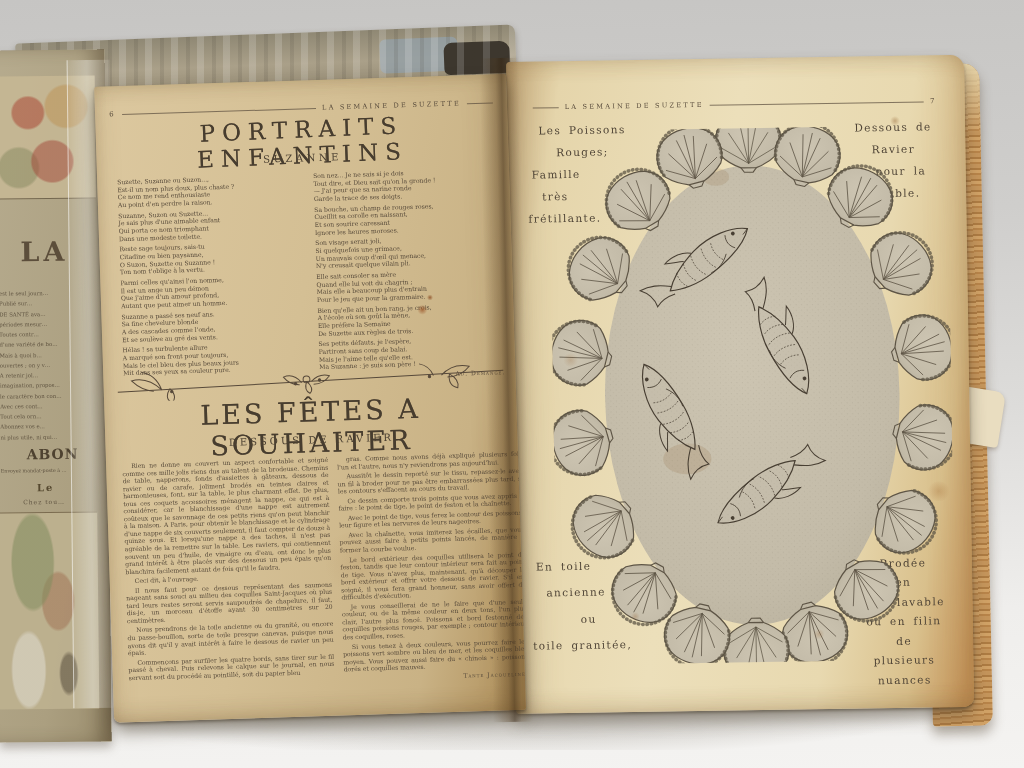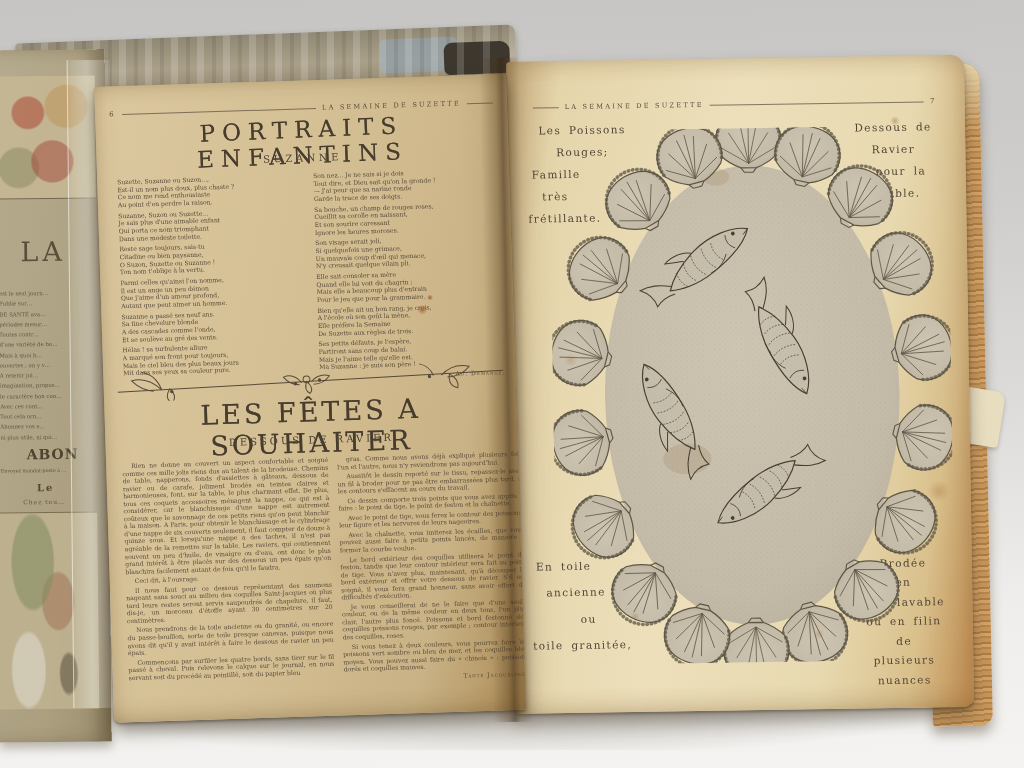--- a/index.html
+++ b/index.html
@@ -22,21 +22,21 @@
   
   .under-cover{left:-4px;top:50px;width:112px;height:692px;transform:rotate(-.6deg);
     background:linear-gradient(100deg,#b6ab8e,#ab9f80 70%,#9c8f6f);overflow:hidden;
     box-shadow:inset -16px 0 20px -6px rgba(60,45,25,.45), 0 6px 10px rgba(80,70,55,.35);}
   .uc-illu1{left:6px;top:26px;width:96px;height:122px;
     background:radial-gradient(circle at 30% 30%, rgba(168,62,44,.55) 0 14%, transparent 16%),
                radial-gradient(circle at 70% 25%, rgba(190,150,90,.6) 0 18%, transparent 20%),
                radial-gradient(circle at 55% 70%, rgba(160,60,48,.5) 0 20%, transparent 22%),
                radial-gradient(circle at 20% 75%, rgba(120,128,84,.45) 0 16%, transparent 18%),
                #c6b794;border-bottom:1px solid #6d614a;opacity:.9;}
-  .uc-la{left:26px;top:186px;width:86px;font-size:27px;font-weight:normal;color:#5c4e3b;letter-spacing:4px;}
+  .uc-la{left:26px;top:186px;width:86px;font-size:27px;font-weight:bold;color:#5c4e3b;letter-spacing:4px;}
   .uc-text{left:4px;top:238px;width:104px;font-size:5.4px;line-height:1.9;color:#5f5340;overflow:hidden;}
   .uc-abon{left:30px;top:396px;width:80px;font-size:14px;font-weight:bold;color:#4e4230;letter-spacing:1px;}
   .uc-mandat{left:4px;top:418px;width:104px;font-size:4.8px;color:#5f5340;}
   .uc-le{left:40px;top:432px;font-size:10px;font-weight:bold;color:#55482f;letter-spacing:2px;text-align:center;}
   .uc-chez{left:26px;top:448px;font-size:6px;color:#5f5340;letter-spacing:1px;}
   .uc-illu2{left:0px;top:462px;width:100px;height:196px;
     background:radial-gradient(ellipse at 35% 25%, rgba(125,138,90,.55) 0 22%, transparent 24%),
                radial-gradient(ellipse at 60% 45%, rgba(150,90,60,.4) 0 18%, transparent 20%),
                radial-gradient(ellipse at 30% 80%, rgba(216,210,194,.8) 0 16%, transparent 18%),
                radial-gradient(ellipse at 70% 82%, rgba(70,60,45,.5) 0 8%, transparent 10%),

